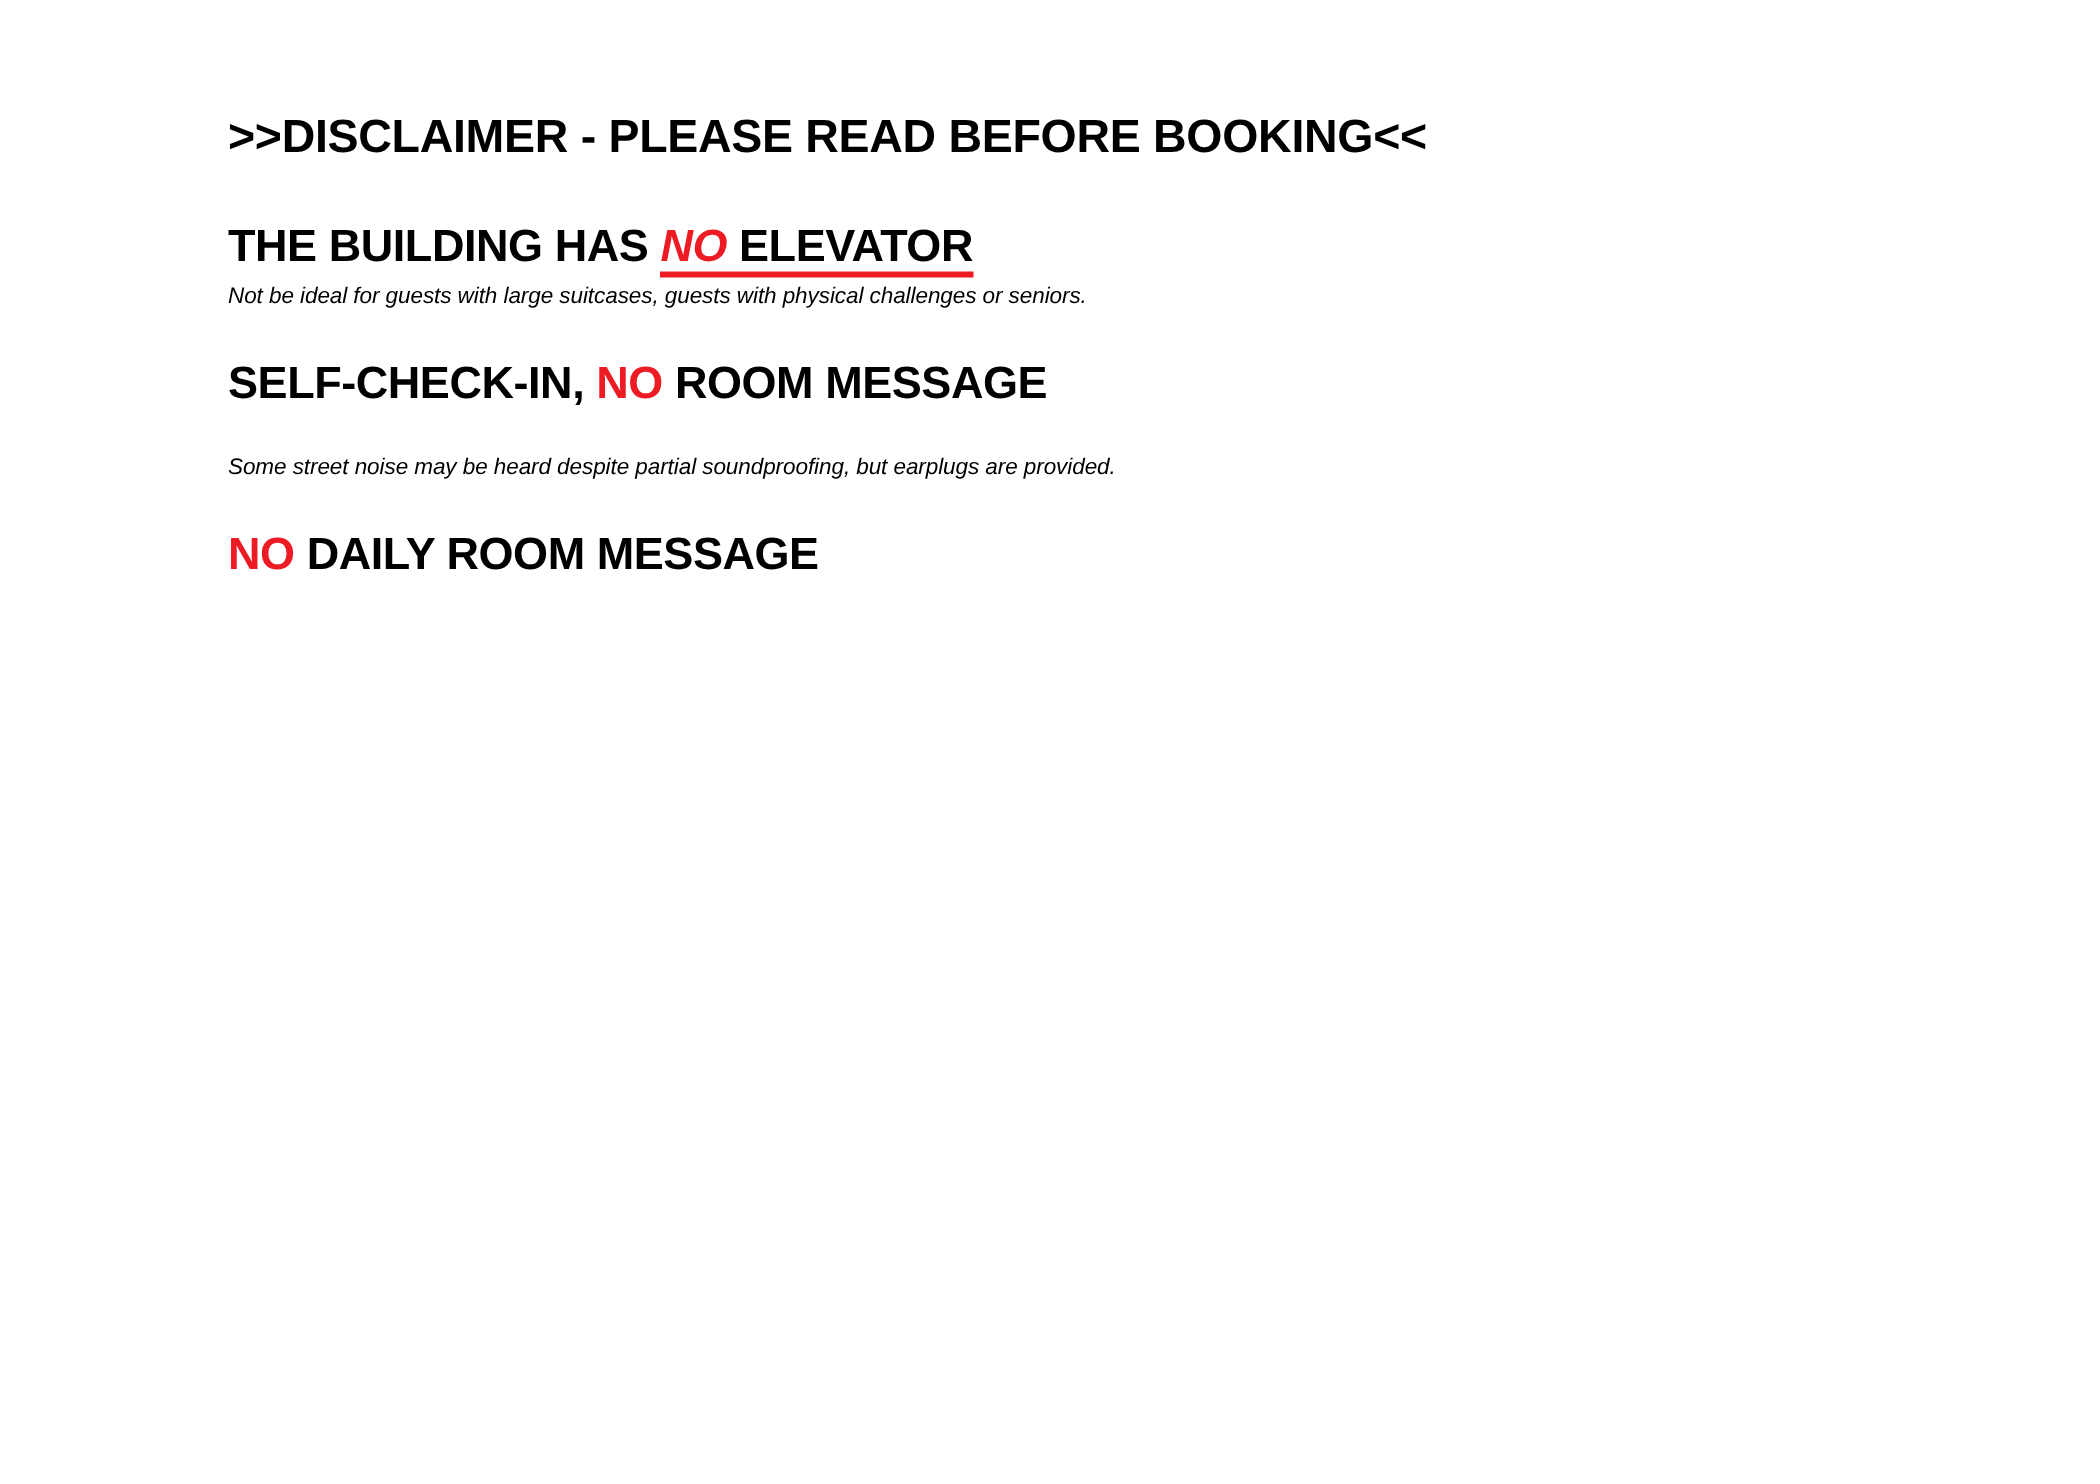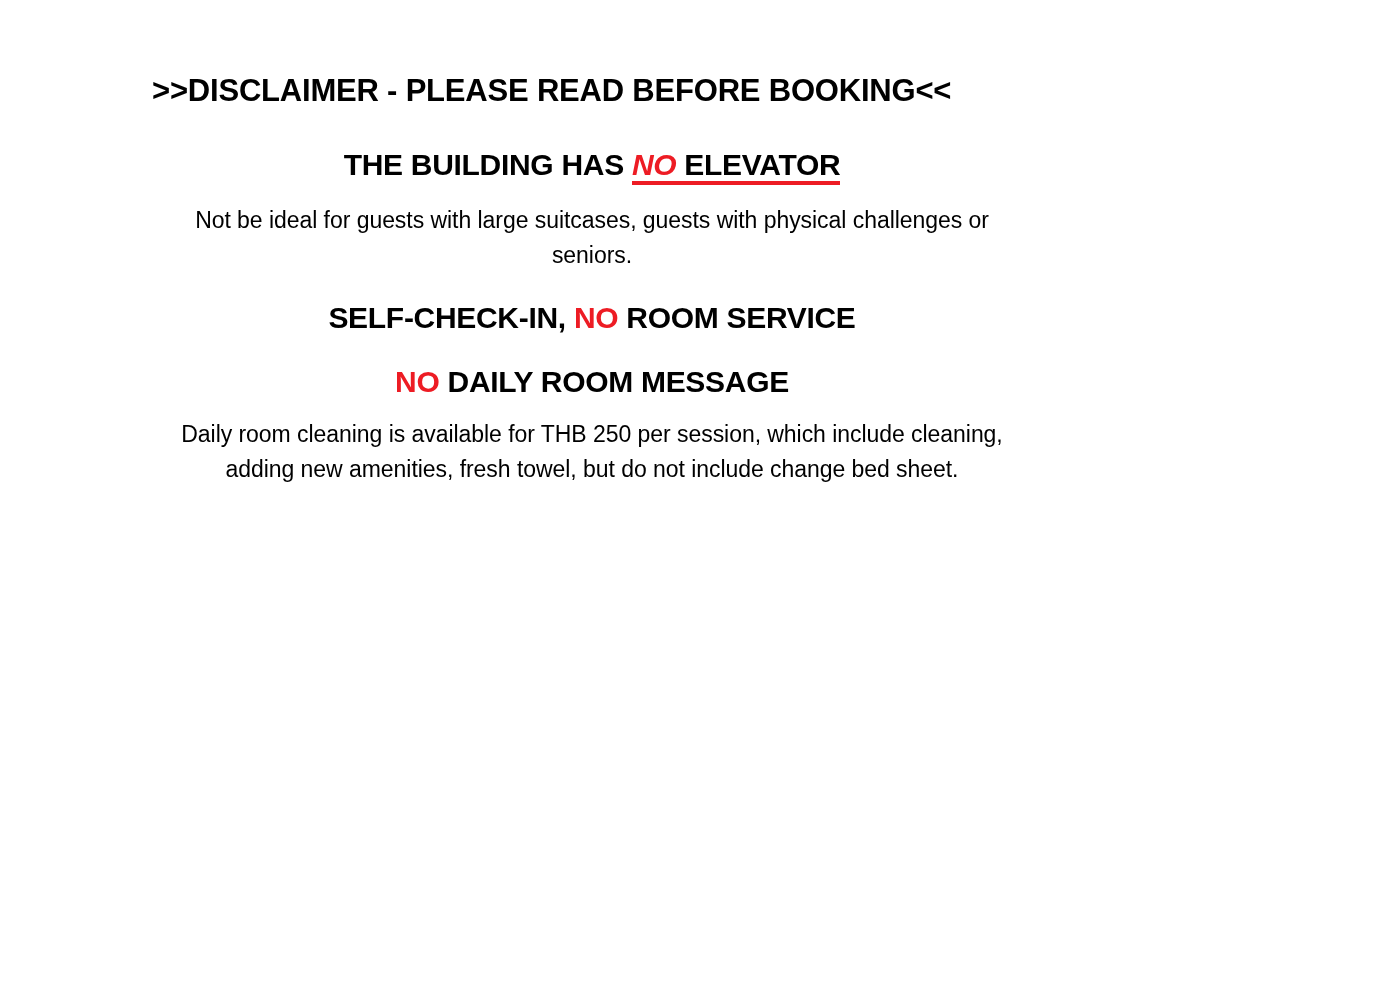--- a/index.html
+++ b/index.html
@@ -26,40 +26,40 @@
   .doc-title {
     font-size: 31px;
     font-weight: bold;
     letter-spacing: -0.2px;
     line-height: 1.25;
     margin: 0 0 36px 0;
     white-space: nowrap;
   }
   .section {
     margin: 0 0 28px 0;
-    text-align: center;
   }
   .section:last-child {
     margin-bottom: 0;
   }
   .section-heading {
     font-size: 30px;
     font-weight: bold;
     line-height: 1.18;
     letter-spacing: -0.3px;
     margin: 0 0 2px 0;
     white-space: nowrap;
   }
   .section-body {
-    font-size: 23px;
+    font-size: 15px;
     font-weight: normal;
     line-height: 1.5;
     letter-spacing: -0.05px;
-    margin: 18px;
+    margin: 0;
     max-width: 1156px;
+    font-style: italic;
   }
   .no-red {
     color: #ED1C24;
   }
   .no-red-italic {
     color: #ED1C24;
     font-style: italic;
   }
   .underline-red {
     border-bottom: 4px solid #ED1C24;
@@ -80,29 +80,29 @@
       <span>THE BUILDING HAS </span><span class="underline-red"><span class="no-red-italic">NO</span><span> ELEVATOR</span></span>
     </h2>
     <p class="section-body">Not be ideal for guests with large suitcases, guests with physical challenges or seniors.</p>
   </div>
 
   <div class="section">
   </div>
 
   <div class="section">
     <h2 class="section-heading">
-      <span>SELF-CHECK-IN, </span><span class="no-red">NO</span><span> ROOM SERVICE</span>
+      <span>SELF-CHECK-IN, </span><span class="no-red">NO</span><span> ROOM MESSAGE</span>
     </h2>
   </div>
 
   <div class="section">
+    <p class="section-body">Some street noise may be heard despite partial soundproofing, but earplugs are provided.</p>
   </div>
 
   <div class="section">
     <h2 class="section-heading">
       <span class="no-red">NO</span><span> DAILY ROOM MESSAGE</span>
     </h2>
-    <p class="section-body">Daily room cleaning is available for THB 250 per session, which include cleaning, adding new amenities, fresh towel, but do not include change bed sheet.</p>
   </div>
 
 
 
 </div>
 
 </body></html>

